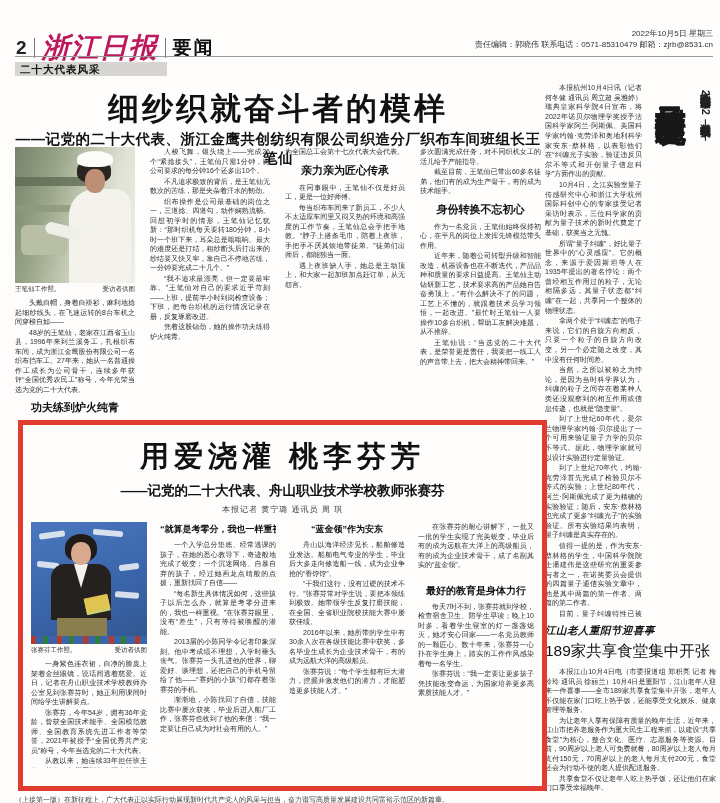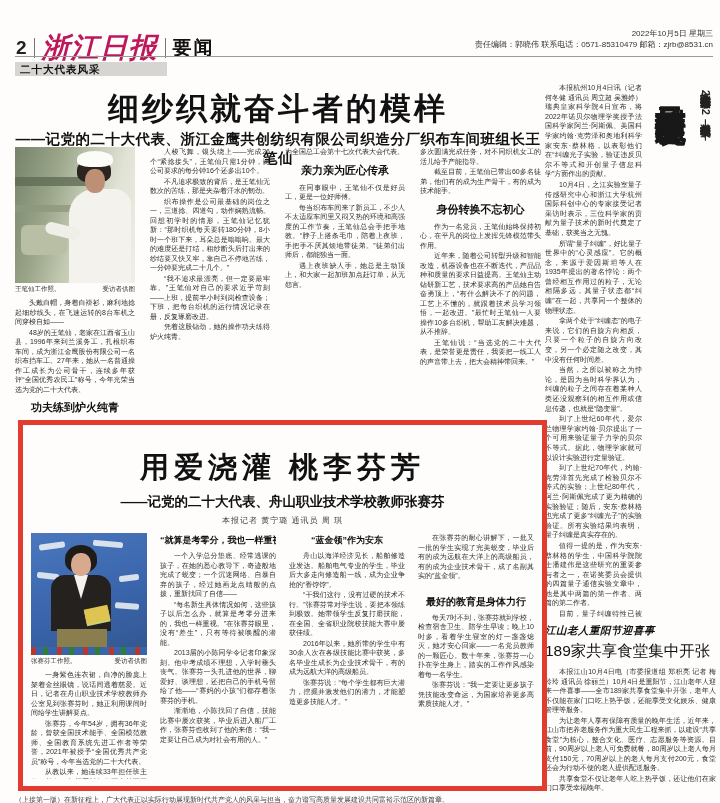--- a/index.html
+++ b/index.html
@@ -51,21 +51,21 @@
   .q-body p.b { line-height:9.6px; }
   .q-headline { position:absolute; right:25px; top:2px; writing-mode:vertical-rl; font-size:31px; font-weight:bold; color:#181818; letter-spacing:1px; height:330px; }
   .q-kicker { position:absolute; right:3px; top:4px; writing-mode:vertical-rl; font-size:10.5px; font-weight:bold; color:#222; height:335px; letter-spacing:0.5px; }
 
   
   .jiangshan { position:absolute; left:545px; top:624px; width:171px; height:179px; overflow:hidden; }
   .j-kicker { font-size:10.5px; font-weight:bold; color:#111; margin-bottom:3px; letter-spacing:0.5px;font-style:italic; }
   .j-h1 { font-size:15.5px; font-weight:normal; color:#111; white-space:nowrap; margin-bottom:5px; }
 
   
-  .feature { position:absolute; left:18px; top:420px; width:529px; height:371px; border:5px solid #e23c30; background:#fefdfc; padding:20px 8px; }
+  .feature { position:absolute; left:18px; top:420px; width:529px; height:371px; border:5px solid #e23c30; background:#fefdfc; padding:9px 8px; }
   .f-h1 { text-align:center; font-size:29px; font-weight:bold; color:#111; letter-spacing:5px; margin-top:3px; }
   .f-sub { text-align:center; font-size:13.5px; font-weight:bold; color:#111; margin-top:5px; }
   .f-byline { text-align:center; font-size:8px; color:#444; margin-top:4px; letter-spacing:1px; }
   .f-cols { position:relative; margin-top:7px; height:246px; }
   .fcol { position:absolute; top:0; height:246px; overflow:hidden; }
   .fc1 { left:0; width:116px; } .fc2 { left:129px; width:116px; }
   .fc3 { left:258px; width:116px; } .fc4 { left:387px; width:116px; }
   .fsubhead { font-size:9px; font-weight:bold; text-align:center; color:#111; margin:1px 0 4px; white-space:nowrap; overflow:hidden; }
   .fsubhead.mid { margin-top:14px; font-size:10px; }
 

